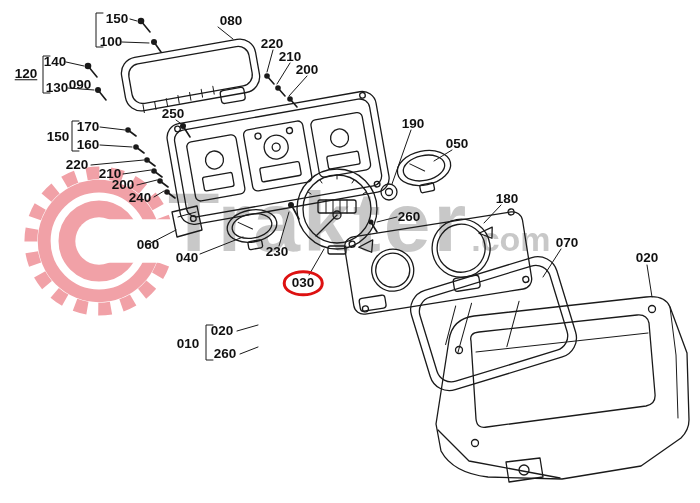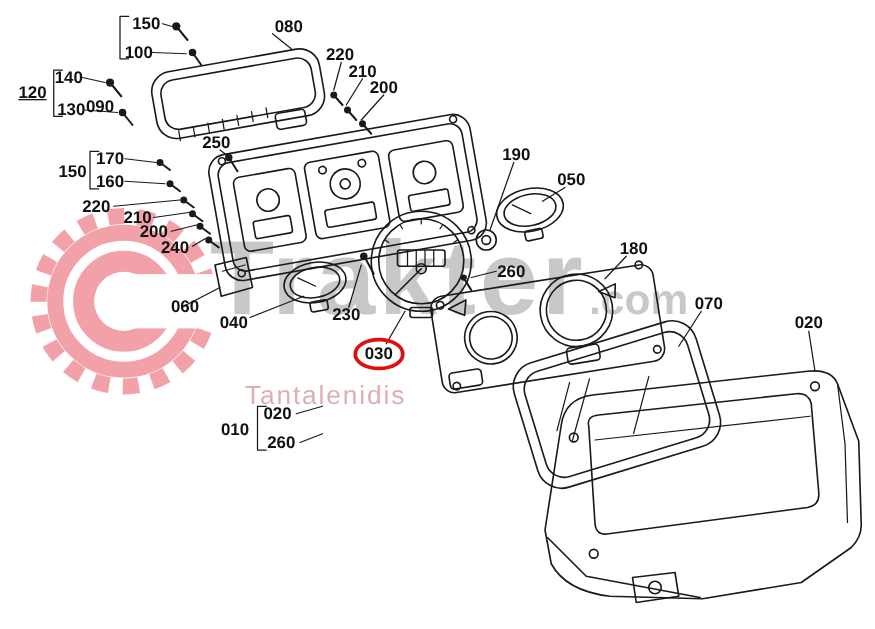--- a/index.html
+++ b/index.html
@@ -49,21 +49,20 @@
     <svg class="wm-gear" viewBox="0 0 160 160">
       <circle class="gear-teeth" cx="80" cy="80" r="69" fill="none" stroke-width="13" stroke-dasharray="13 11"></circle>
       <circle class="gear-body" cx="80" cy="80" r="62"></circle>
       <circle cx="80" cy="80" r="45" fill="none" stroke="#ffffff" stroke-width="8"></circle>
       <circle cx="80" cy="80" r="24" fill="#ffffff"></circle>
       <rect x="86" y="58" width="74" height="44" fill="#ffffff"></rect>
     </svg>
     <div class="wm-brand-line">
       <span class="wm-brand">Trakter</span><span class="wm-tld">.com</span>
     </div>
-    <div class="wm-sub">Tantalenidis</div>
   </div>
 
   <svg class="art" width="700" height="503" viewBox="0 0 700 503">
     <g class="ink">
 
       <path class="thin" d="M130,19 L137,21 M122,42 L149,43 M66,62 L84,66 M68,88 L94,90 M218,27 L233,39 M273,50 L267,72 M290,63 L277,84 M307,76 L289,96 M176,120 L184,126 M100,127 L125,130 M100,145 L132,147 M91,165 L144,160 M123,174 L151,170 M137,185 L157,180 M154,197 L164,191 M411,130 L392,184 M452,150 L434,161 M501,205 L484,223 M397,217 L377,222 M147,245 L176,230 M200,254 L243,237 M279,246 L289,212 M309,275 L324,249 M561,249 L543,277 M647,265 L652,297 M237,331 L258,325 M240,354 L258,347"></path>
 
       <path class="thin" d="M103,13 h-7 v34 h7 M50,56 h-7 v37 h7 M79,121 h-7 v30 h7 M213,325 h-7 v35 h7"></path>
 
       <g>

